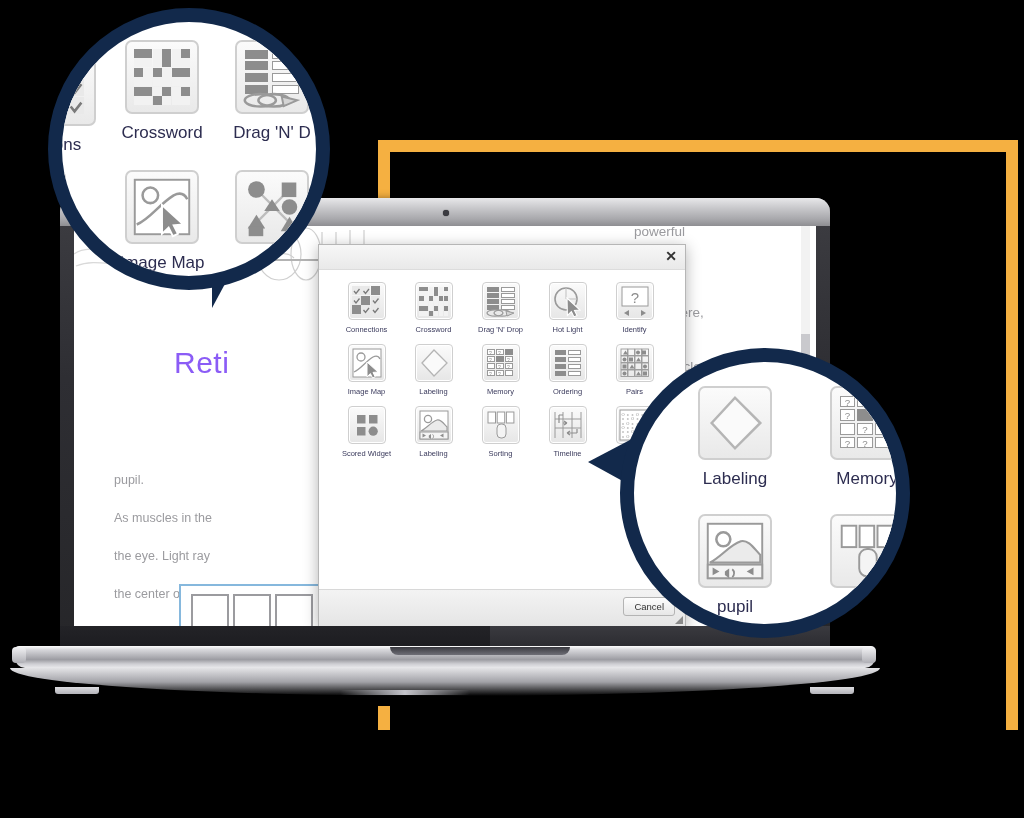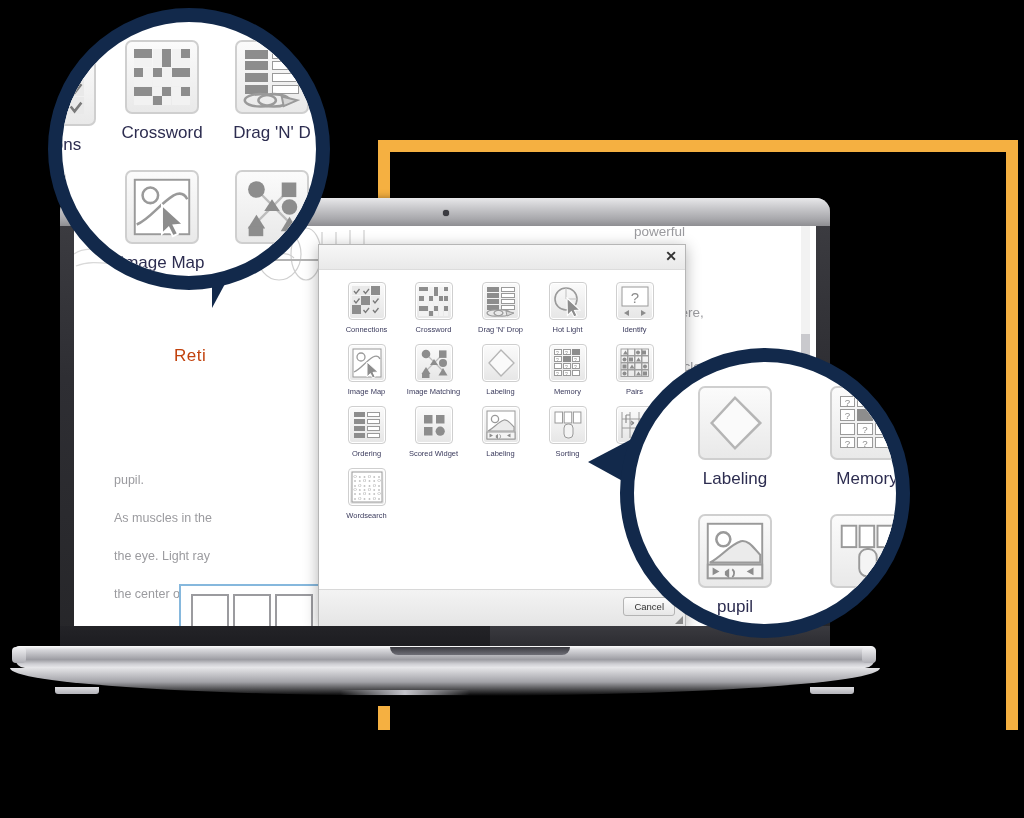--- a/index.html
+++ b/index.html
@@ -44,21 +44,21 @@
   .foot{position:absolute;top:489px;width:44px;height:7px;border-radius:0 0 3px 3px;
        background:linear-gradient(180deg,#dcdce0,#b4b4ba);}
   #foot-l{left:-5px;} #foot-r{left:750px;}
   .under-strip{position:absolute;left:280px;top:492px;width:130px;height:5px;border-radius:3px;
        background:linear-gradient(90deg,rgba(200,200,206,0),#c4c4ca,rgba(200,200,206,0));}
 
   
   .eye-diagram{position:absolute;left:0px;top:0px;width:520px;height:62px;}
   .pupil-label{position:absolute;left:300px;top:14px;font-size:26px;color:#9a9a9a;letter-spacing:.5px;}
   .leader{position:absolute;left:125px;top:33px;width:185px;height:2px;background:#b3b3b3;}
-  .heading{position:absolute;left:100px;top:120px;font-size:17px;color:#c2410c;letter-spacing:.5px;}
+  .heading{position:absolute;left:100px;top:120px;font-size:30px;color:#8b5cf6;letter-spacing:.5px;}
   .bodycol{position:absolute;left:40px;top:243px;width:270px;font-size:12.5px;line-height:22px;color:#9b9b9f;}
   .bodycol p{margin:0 0 16px 0;}
   .rightcol{position:absolute;left:560px;top:-8px;width:110px;font-size:13.5px;line-height:27px;color:#9b9b9f;}
   .rightcol2{position:absolute;left:540px;top:290px;width:150px;font-size:13px;line-height:25px;color:#9b9b9f;}
   .scroll-track{position:absolute;right:6px;top:0;width:9px;height:400px;background:#f2f2f2;}
   .scroll-thumb{position:absolute;right:6px;top:108px;width:9px;height:105px;background:#c9c9cd;}
 
   .widgetbox{position:absolute;left:105px;top:358px;width:450px;height:46px;border:2px solid #86b8dd;background:#fff;}
   .wb-card{position:absolute;top:8px;width:34px;height:44px;border:2px solid #9b9b9f;background:#fff;}
   .wb-line{position:absolute;height:7px;background:#9b9b9f;}
@@ -310,35 +310,20 @@
                       <circle cx="12" cy="12" r="4" fill="none" stroke="#9a9a9a" stroke-width="1.3"></circle>
                       <path d="M5 27 C12 24,16 17,24 12 C28 10,30 12,31 14" fill="none" stroke="#9a9a9a" stroke-width="1.3"></path>
                       <path d="M18 17 l11 10 l-5 0.4 l2.2 4.4 l-2.6 1.2 l-2.2 -4.4 l-3.4 3.2z" fill="#8d8d8d" stroke="#fff" stroke-width="1"></path>
                     </svg>
                   </div>
                   <div class="cap">Image Map</div>
                 </div>
                 <div class="cell">
                   <div class="ic">
                     <svg style="position:absolute;left:0;top:0;width:100%;height:100%" viewBox="0 0 36 36">
-                      <path d="M10 9 L27 26 M27 9 L10 26" stroke="#bdbdbd" stroke-width="1.2"></path>
-                      <circle cx="10" cy="9" r="4.3" fill="#8d8d8d"></circle>
-                      <rect x="23" y="5.4" width="7.5" height="7.5" fill="#8d8d8d"></rect>
-                      <path d="M10 22 l4.5 7 h-9z" fill="#8d8d8d"></path>
-                      <circle cx="27" cy="18" r="4" fill="#8d8d8d"></circle>
-                      <rect x="6" y="28" width="7.5" height="5" fill="#8d8d8d"></rect>
-                      <path d="M27 23 l4.5 7.5 h-9z" fill="#8d8d8d"></path>
-                      <path d="M18 14 l4 6 h-8z" fill="#8d8d8d"></path>
-                    </svg>
-                  </div>
-                  <div class="cap">Image Matching</div>
-                </div>
-                <div class="cell">
-                  <div class="ic">
-                    <svg style="position:absolute;left:0;top:0;width:100%;height:100%" viewBox="0 0 36 36">
                       <path d="M6 18 L18 5 L31 18 L18 31 z" fill="#fafafa" stroke="#b5b5b5" stroke-width="1.3"></path>
                     </svg>
                   </div>
                   <div class="cap">Labeling</div>
                 </div>
                 <div class="cell">
                   <div class="ic">
                     <div style="position: absolute; left: 4px; top: 4px; width: 8px; height: 6px; box-sizing: border-box; border: 1px solid rgb(154, 154, 154); background: rgb(255, 255, 255); font-size: 5px; color: rgb(141, 141, 141); text-align: center; line-height: 6px; font-family: &quot;Liberation Sans&quot;, sans-serif;">?</div>
                     <div style="position: absolute; left: 13px; top: 4px; width: 8px; height: 6px; box-sizing: border-box; border: 1px solid rgb(154, 154, 154); background: rgb(255, 255, 255); font-size: 5px; color: rgb(141, 141, 141); text-align: center; line-height: 6px; font-family: &quot;Liberation Sans&quot;, sans-serif;">?</div>
                     <div style="position: absolute; left: 22px; top: 4px; width: 8px; height: 6px; box-sizing: border-box; background: rgb(141, 141, 141);"></div>
@@ -346,20 +331,33 @@
                     <div style="position: absolute; left: 13px; top: 11px; width: 8px; height: 6px; box-sizing: border-box; background: rgb(141, 141, 141);"></div>
                     <div style="position: absolute; left: 22px; top: 11px; width: 8px; height: 6px; box-sizing: border-box; border: 1px solid rgb(154, 154, 154); background: rgb(255, 255, 255); font-size: 5px; color: rgb(141, 141, 141); text-align: center; line-height: 6px; font-family: &quot;Liberation Sans&quot;, sans-serif;">?</div>
                     <div style="position: absolute; left: 4px; top: 18px; width: 8px; height: 6px; box-sizing: border-box; border: 1px solid rgb(154, 154, 154); background: rgb(255, 255, 255);"></div>
                     <div style="position: absolute; left: 13px; top: 18px; width: 8px; height: 6px; box-sizing: border-box; border: 1px solid rgb(154, 154, 154); background: rgb(255, 255, 255); font-size: 5px; color: rgb(141, 141, 141); text-align: center; line-height: 6px; font-family: &quot;Liberation Sans&quot;, sans-serif;">?</div>
                     <div style="position: absolute; left: 22px; top: 18px; width: 8px; height: 6px; box-sizing: border-box; border: 1px solid rgb(154, 154, 154); background: rgb(255, 255, 255); font-size: 5px; color: rgb(141, 141, 141); text-align: center; line-height: 6px; font-family: &quot;Liberation Sans&quot;, sans-serif;">?</div>
                     <div style="position: absolute; left: 4px; top: 25px; width: 8px; height: 6px; box-sizing: border-box; border: 1px solid rgb(154, 154, 154); background: rgb(255, 255, 255); font-size: 5px; color: rgb(141, 141, 141); text-align: center; line-height: 6px; font-family: &quot;Liberation Sans&quot;, sans-serif;">?</div>
                     <div style="position: absolute; left: 13px; top: 25px; width: 8px; height: 6px; box-sizing: border-box; border: 1px solid rgb(154, 154, 154); background: rgb(255, 255, 255); font-size: 5px; color: rgb(141, 141, 141); text-align: center; line-height: 6px; font-family: &quot;Liberation Sans&quot;, sans-serif;">?</div>
                     <div style="position: absolute; left: 22px; top: 25px; width: 8px; height: 6px; box-sizing: border-box; border: 1px solid rgb(154, 154, 154); background: rgb(255, 255, 255);"></div>
                   </div>
                   <div class="cap">Memory</div>
+                </div>
+                <div class="cell">
+                  <div class="ic">
+                    <div style="position: absolute; left: 5px; top: 5px; width: 11px; height: 5px; box-sizing: border-box; background: rgb(141, 141, 141);"></div>
+                    <div style="position: absolute; left: 18px; top: 5px; width: 13px; height: 5px; box-sizing: border-box; border: 1px solid rgb(154, 154, 154); background: rgb(255, 255, 255);"></div>
+                    <div style="position: absolute; left: 5px; top: 12px; width: 11px; height: 5px; box-sizing: border-box; background: rgb(141, 141, 141);"></div>
+                    <div style="position: absolute; left: 18px; top: 12px; width: 13px; height: 5px; box-sizing: border-box; border: 1px solid rgb(154, 154, 154); background: rgb(255, 255, 255);"></div>
+                    <div style="position: absolute; left: 5px; top: 19px; width: 11px; height: 5px; box-sizing: border-box; background: rgb(141, 141, 141);"></div>
+                    <div style="position: absolute; left: 18px; top: 19px; width: 13px; height: 5px; box-sizing: border-box; border: 1px solid rgb(154, 154, 154); background: rgb(255, 255, 255);"></div>
+                    <div style="position: absolute; left: 5px; top: 26px; width: 11px; height: 5px; box-sizing: border-box; background: rgb(141, 141, 141);"></div>
+                    <div style="position: absolute; left: 18px; top: 26px; width: 13px; height: 5px; box-sizing: border-box; border: 1px solid rgb(154, 154, 154); background: rgb(255, 255, 255);"></div>
+                  </div>
+                  <div class="cap">Ordering</div>
                 </div>
                 <div class="cell">
                   <div class="ic">
                     <svg style="position:absolute;left:0;top:0;width:100%;height:100%" viewBox="0 0 36 36">
                       <g stroke="#9a9a9a" fill="none" stroke-width="0.9">
                         <rect x="4" y="4" width="6.5" height="6.5"></rect>
                         <rect x="11" y="4" width="6.5" height="6.5"></rect>
                         <rect x="18" y="4" width="6.5" height="6.5"></rect>
                         <rect x="25" y="4" width="6.5" height="6.5"></rect>
                         <rect x="4" y="11" width="6.5" height="6.5"></rect>
@@ -383,33 +381,20 @@
                       <path d="M19 16.5 l2.5 -4 l2.5 4z" fill="#8d8d8d"></path>
                       <rect x="5.5" y="19.5" width="4" height="4" fill="#8d8d8d"></rect>
                       <path d="M12.5 23.5 l2.5 -4 l2.5 4z" fill="#8d8d8d"></path>
                       <circle cx="28" cy="21.5" r="2" fill="#8d8d8d"></circle>
                       <circle cx="7.5" cy="28.5" r="2" fill="#8d8d8d"></circle>
                       <path d="M19 30.5 l2.5 -4 l2.5 4z" fill="#8d8d8d"></path>
                       <rect x="26" y="26.5" width="4" height="4" fill="#8d8d8d"></rect>
                     </svg>
                   </div>
                   <div class="cap">Pairs</div>
-                </div>
-                <div class="cell">
-                  <div class="ic">
-                    <div style="position: absolute; left: 5px; top: 5px; width: 11px; height: 5px; box-sizing: border-box; background: rgb(141, 141, 141);"></div>
-                    <div style="position: absolute; left: 18px; top: 5px; width: 13px; height: 5px; box-sizing: border-box; border: 1px solid rgb(154, 154, 154); background: rgb(255, 255, 255);"></div>
-                    <div style="position: absolute; left: 5px; top: 12px; width: 11px; height: 5px; box-sizing: border-box; background: rgb(141, 141, 141);"></div>
-                    <div style="position: absolute; left: 18px; top: 12px; width: 13px; height: 5px; box-sizing: border-box; border: 1px solid rgb(154, 154, 154); background: rgb(255, 255, 255);"></div>
-                    <div style="position: absolute; left: 5px; top: 19px; width: 11px; height: 5px; box-sizing: border-box; background: rgb(141, 141, 141);"></div>
-                    <div style="position: absolute; left: 18px; top: 19px; width: 13px; height: 5px; box-sizing: border-box; border: 1px solid rgb(154, 154, 154); background: rgb(255, 255, 255);"></div>
-                    <div style="position: absolute; left: 5px; top: 26px; width: 11px; height: 5px; box-sizing: border-box; background: rgb(141, 141, 141);"></div>
-                    <div style="position: absolute; left: 18px; top: 26px; width: 13px; height: 5px; box-sizing: border-box; border: 1px solid rgb(154, 154, 154); background: rgb(255, 255, 255);"></div>
-                  </div>
-                  <div class="cap">Ordering</div>
                 </div>
                 <div class="cell">
                   <div class="ic">
                     <svg style="position:absolute;left:0;top:0;width:100%;height:100%" viewBox="0 0 36 36">
                       <rect x="8" y="8" width="8.5" height="8.5" fill="#8d8d8d"></rect>
                       <rect x="20" y="8" width="8.5" height="8.5" fill="#8d8d8d"></rect>
                       <rect x="8" y="20" width="8.5" height="8.5" fill="#8d8d8d"></rect>
                       <circle cx="24.2" cy="24.2" r="4.6" fill="#8d8d8d"></circle>
                     </svg>
                   </div>

